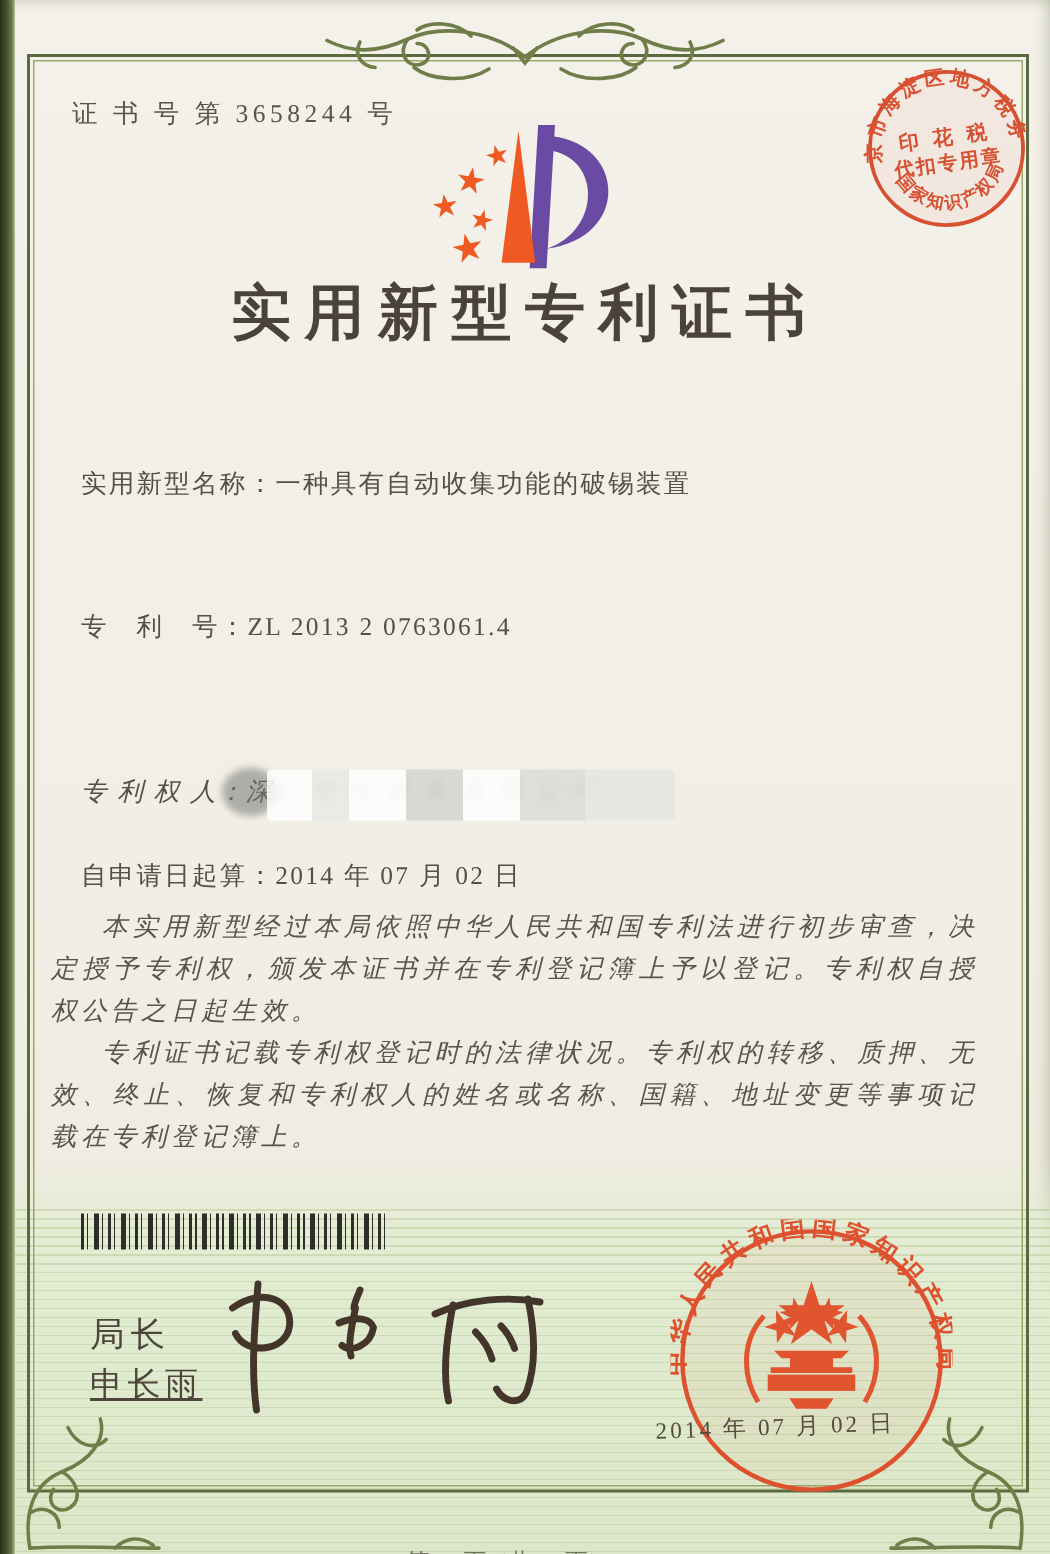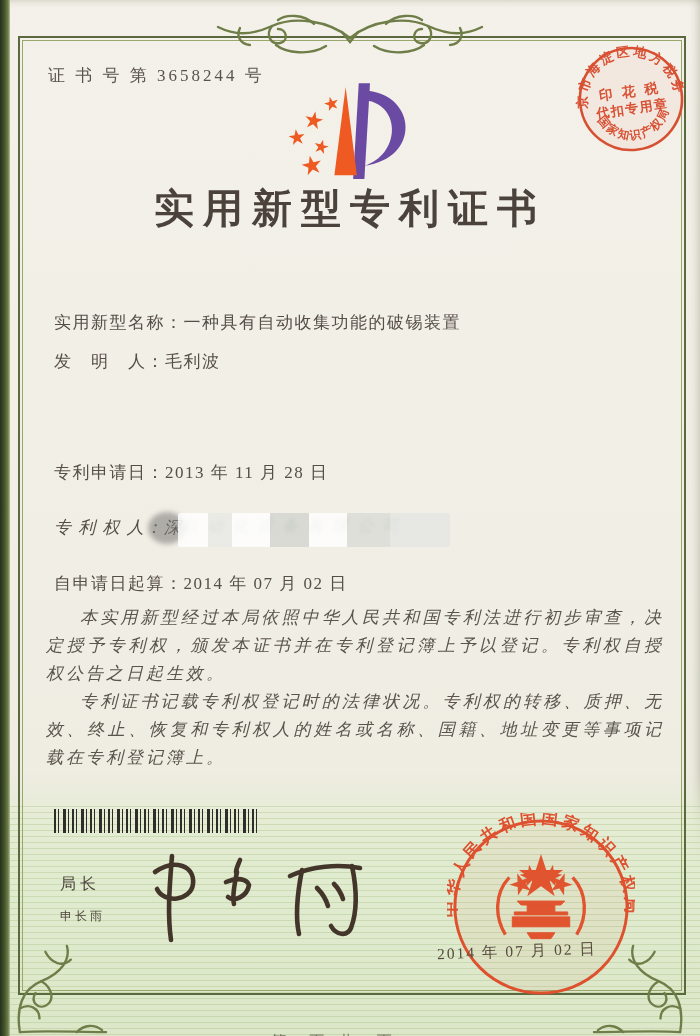--- a/index.html
+++ b/index.html
@@ -17,27 +17,27 @@
   .green-band{position:absolute;left:10px;right:0;top:772px;bottom:0;
     background:linear-gradient(180deg,rgba(226,236,208,0) 0,rgba(226,236,208,.8) 50px,#e1ebd0 95px,#dce7c9 100%);}
   .green-band::after{content:"";position:absolute;left:0;right:0;top:34px;bottom:0;
     background:repeating-linear-gradient(180deg,rgba(168,192,130,.38) 0 1px,rgba(255,255,255,0) 1px 6px);}
   .flourish{position:absolute;pointer-events:none;}
   .cert-no{position:absolute;left:36px;top:64px;font-size:17px;letter-spacing:3px;color:#5a534c;margin-left:12px;}
   .logo{position:absolute;left:280px;top:78px;width:150px;height:108px;}
   .title{position:absolute;left:0;width:700px;top:181px;text-align:center;
     font-size:40px;font-weight:700;letter-spacing:9px;color:#4b423c;}
   .field{position:absolute;left:54px;font-size:17px;letter-spacing:1.5px;color:#564f48;white-space:nowrap;}
-  .body-text{position:absolute;left:46px;width:618px;top:604px;
+  .body-text{position:absolute;left:34px;width:618px;top:604px;
     font-size:17px;line-height:28px;letter-spacing:3px;color:#5a544c;text-align:justify;font-style:italic;}
   .body-text p{margin:0;text-indent:2em;}
   .barcode{position:absolute;left:54px;top:809px;width:206px;height:24px;background:
     repeating-linear-gradient(90deg,#2e2d29 0 2px,rgba(0,0,0,0) 2px 4px,#2e2d29 4px 5px,rgba(0,0,0,0) 5px 9px,#2e2d29 9px 12px,rgba(0,0,0,0) 12px 14px,#2e2d29 14px 15px,rgba(0,0,0,0) 15px 18px);}
-  .director-label{position:absolute;left:60px;top:874px;font-size:16px;letter-spacing:4px;color:#4e463d;}
-  .director-name{position:absolute;left:60px;top:908px;font-size:12px;letter-spacing:3px;color:#4e463d;}
+  .director-label{position:absolute;left:60px;top:874px;font-size:23px;letter-spacing:4px;color:#4e463d;}
+  .director-name{position:absolute;left:60px;top:908px;font-size:22px;letter-spacing:3px;color:#4e463d;text-decoration:underline;}
   .signature{position:absolute;left:140px;top:840px;width:252px;height:112px;}
   .office-seal{position:absolute;left:447px;top:813px;width:188px;height:188px;}
   .seal-date{position:absolute;left:437px;top:941px;width:180px;font-size:15.5px;letter-spacing:2px;
     color:#564b3d;transform:rotate(-2deg);white-space:nowrap;}
   .tax-seal{position:absolute;left:568px;top:36px;width:126px;height:126px;transform:rotate(-8deg);}
   .footer{position:absolute;left:0;width:672px;top:1032px;text-align:center;
     font-size:15px;letter-spacing:2px;color:#72765e;}
   .redacted-wrap{position:relative;display:inline-block;vertical-align:top;height:26px;min-width:262px;}
   .redacted-faint{color:#c2c5bf;filter:blur(1.6px);letter-spacing:9px;font-size:16px;}
   .redaction-overlay{position:absolute;left:-4px;top:-3px;right:-6px;bottom:-5px;border-radius:3px;opacity:.88;
@@ -125,25 +125,22 @@
     <use href="#star5" transform="translate(18,62) scale(9) rotate(-8)" fill="#ee5a22"></use>
     <use href="#star5" transform="translate(44,72) scale(8) rotate(14)" fill="#ee5a22"></use>
     <use href="#star5" transform="translate(34,92) scale(11) rotate(-12)" fill="#ee5a22"></use>
   </svg>
 
   <div class="title">实用新型专利证书</div>
 
   <div class="field" style="top:283px;margin-top:28px;">
     <span>实用新型名称：</span><span>一种具有自动收集功能的破锡装置</span>
   </div>
-  <div class="field" style="top:350px;">
-    <span>发　明　人：</span><span>毛利波</span>
-  </div>
-  <div class="field" style="top:461px;">
-    <span>专利申请日：</span><span>2013 年 11 月 28 日</span>
+  <div class="field" style="top:406px;">
+    <span>专　利　号：</span><span>ZL 2013 2 0763061.4</span>
   </div>
   <div class="field" style="top:516px;font-style:italic;">
     <span>专 利 权 人：</span><span>深</span><span class="redacted-wrap"><span class="redacted-faint">自动化设备有限公司</span><span class="smudge"></span><span class="redaction-overlay"></span></span>
   </div>
   <div class="field" style="top:572px;">
     <span>自申请日起算：</span><span>2014 年 07 月 02 日</span>
   </div>
 
   <div class="body-text">
     <p>本实用新型经过本局依照中华人民共和国专利法进行初步审查，决定授予专利权，颁发本证书并在专利登记簿上予以登记。专利权自授权公告之日起生效。</p>

